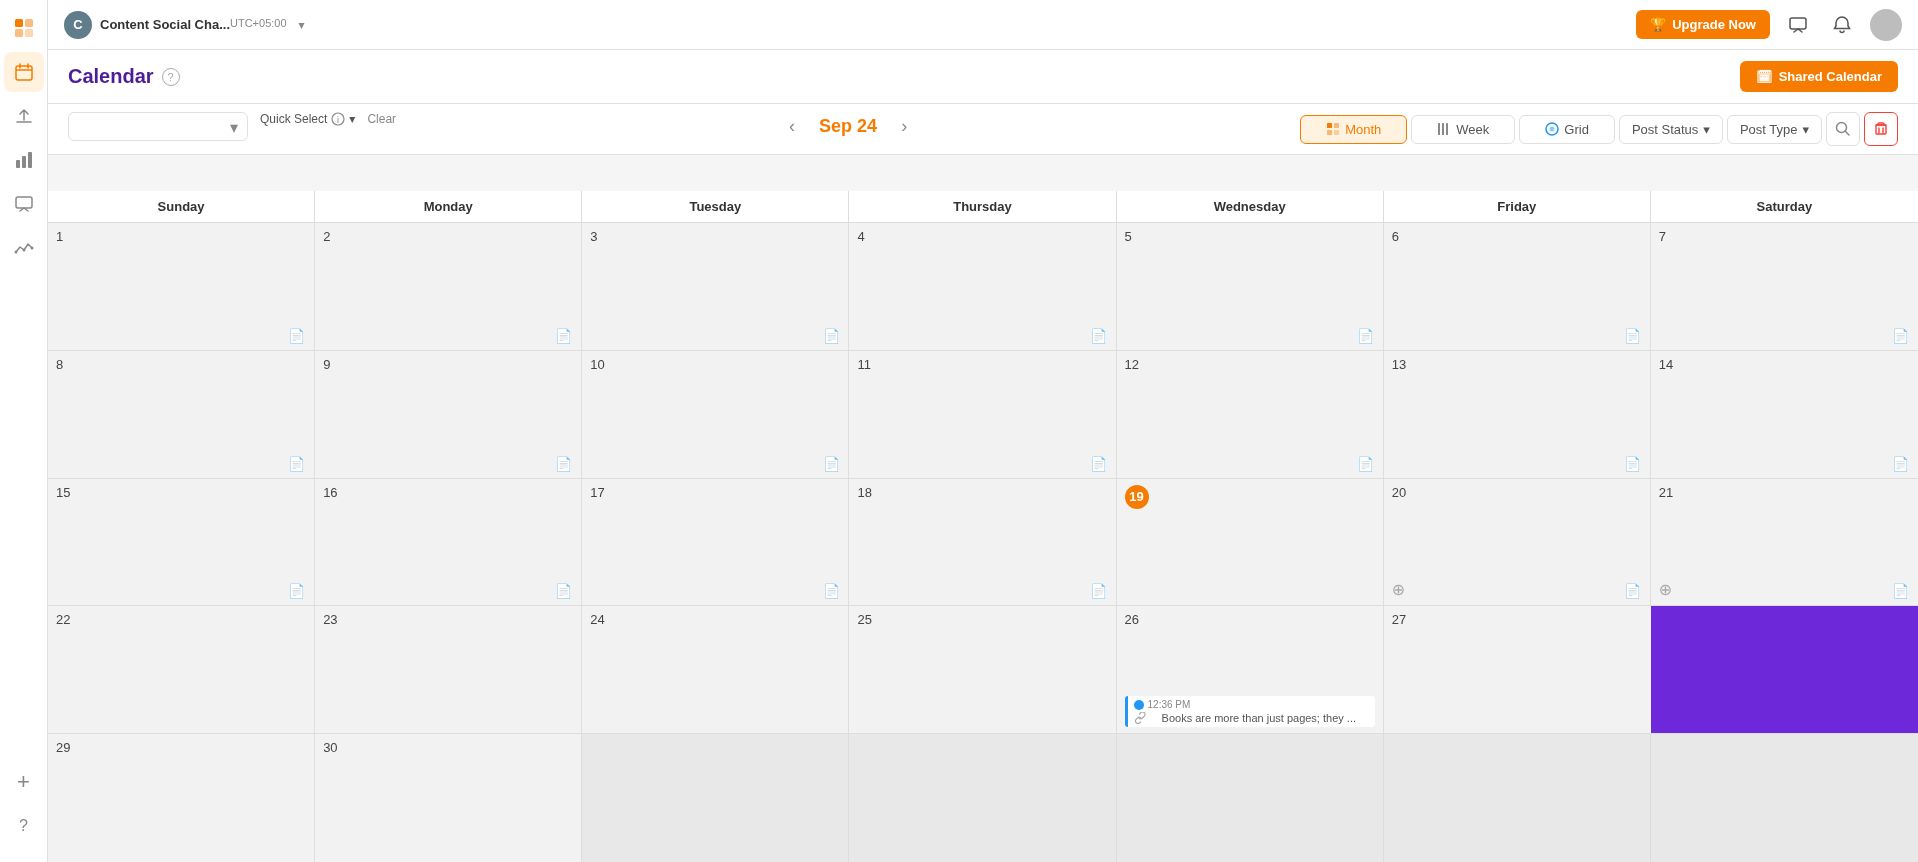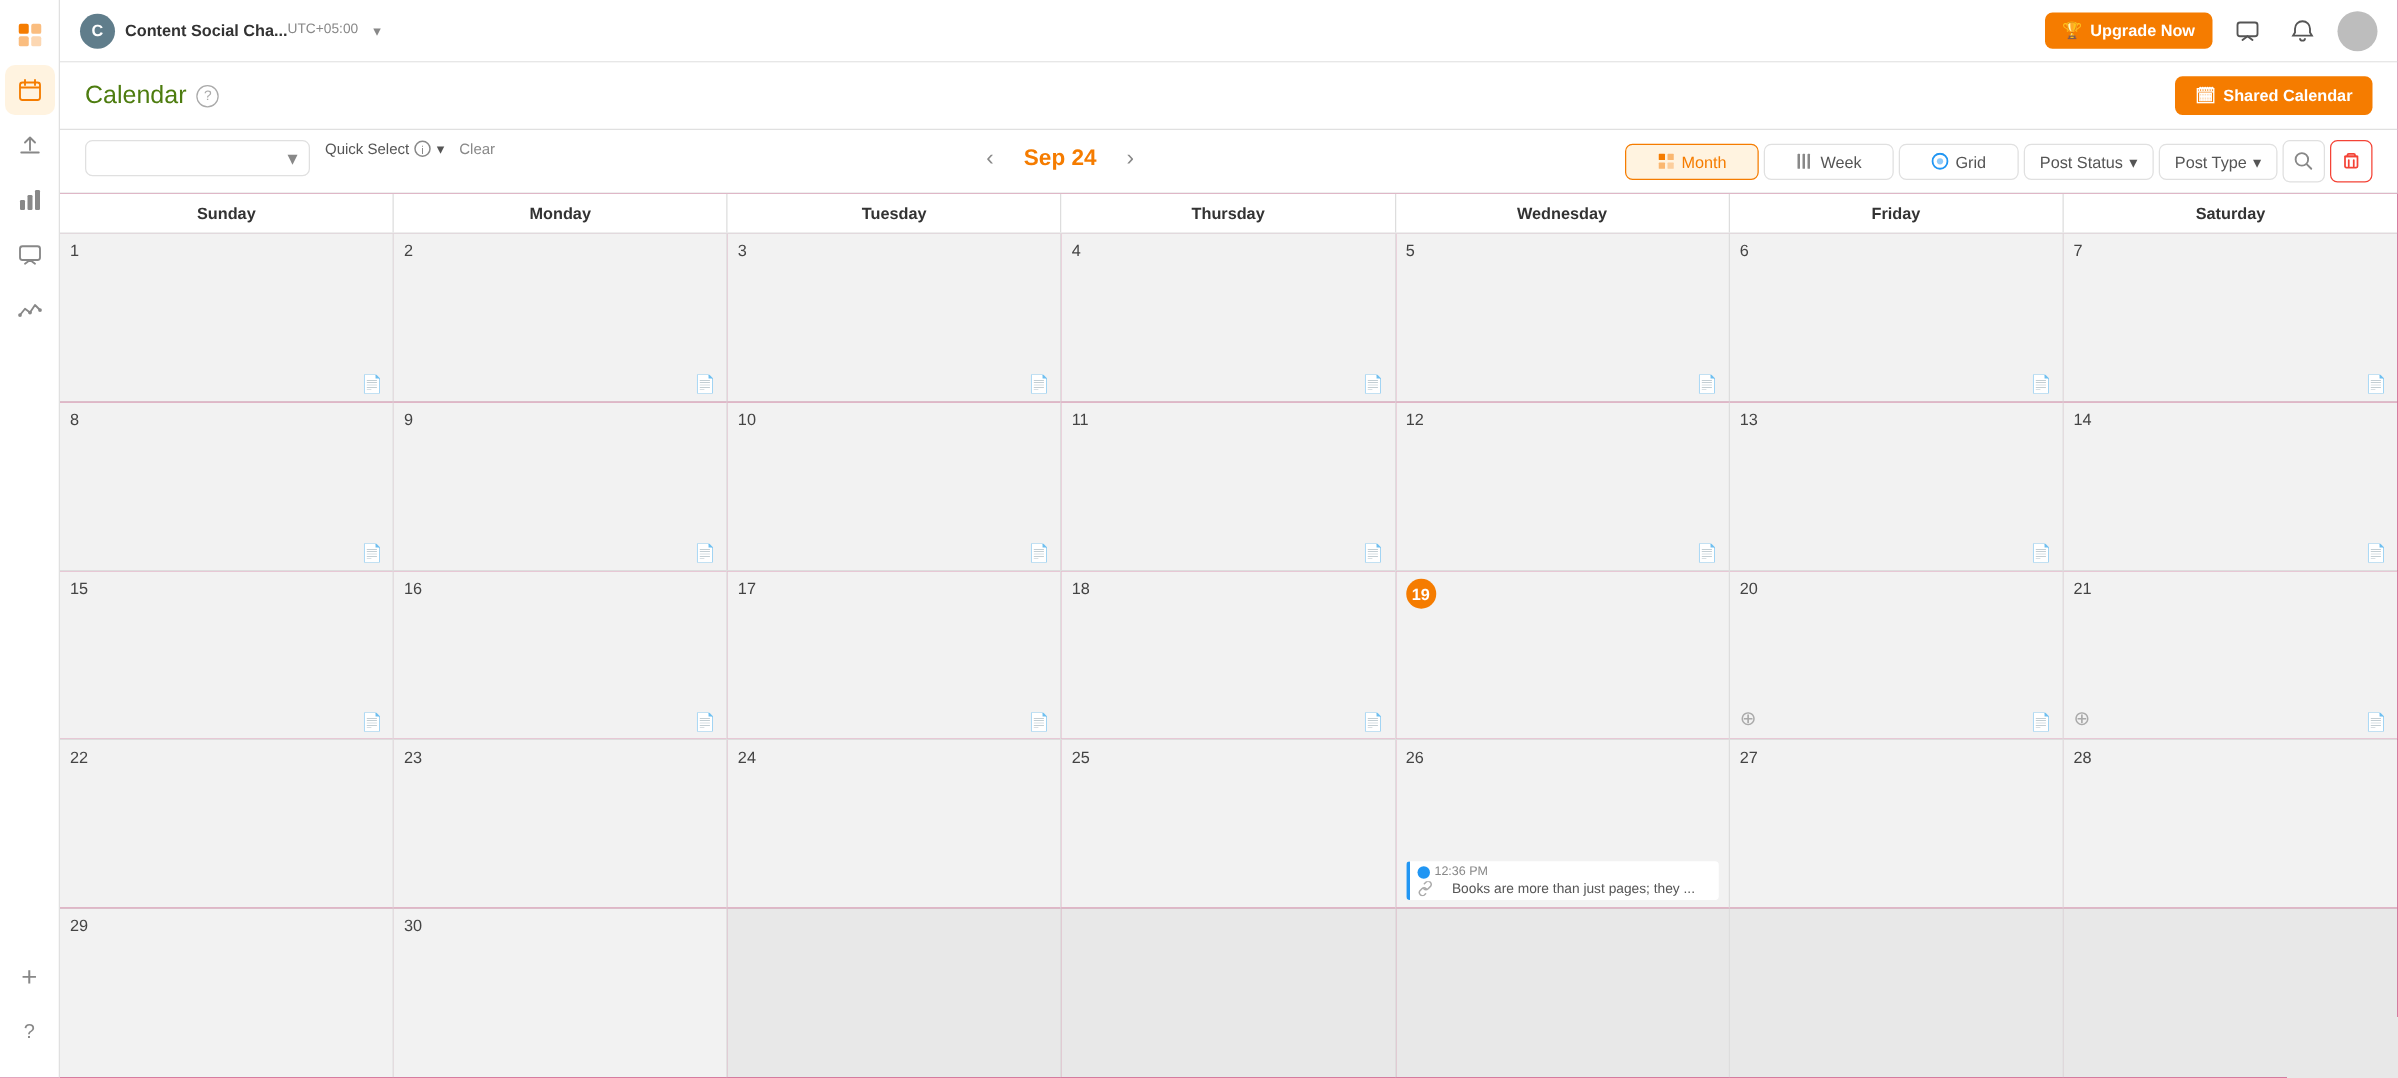--- a/index.html
+++ b/index.html
@@ -118,22 +118,22 @@
       height: 54px;
       background: #fff;
       border-bottom: 1px solid #e0e0e0;
       display: flex;
       align-items: center;
       justify-content: space-between;
       padding: 0 20px;
     }
     .page-title {
       font-size: 20px;
-      font-weight: 400;
-      color: #4d7c0f;
+      font-weight: 700;
+      color: #4c1d95;
       display: flex;
       align-items: center;
       gap: 6px;
     }
     .help-icon {
       width: 18px;
       height: 18px;
       border-radius: 50%;
       border: 1.5px solid #aaa;
       color: #aaa;
@@ -288,21 +288,22 @@
       cursor: pointer;
       color: #f44336;
     }
 
     
     .calendar-area {
       flex: 1;
       overflow: hidden;
       display: flex;
       flex-direction: column;
-      background: #be185d;
+      background: #6d28d9;
+      margin-top: 36px;
     }
     .cal-header-row {
       display: grid;
       grid-template-columns: repeat(7, 1fr);
       background: #fff;
       border-bottom: 1px solid #ddd;
     }
     .cal-day-header {
       text-align: center;
       padding: 8px 0;
@@ -683,23 +684,20 @@
                   <path d="M5 6a2.5 2.5 0 003.5 0l1.5-1.5A2.5 2.5 0 106.5 1L5.5 2" stroke="#aaa" stroke-width="1.2" stroke-linecap="round"></path>
                   <path d="M7 6a2.5 2.5 0 00-3.5 0L2 7.5A2.5 2.5 0 005.5 11l1-1" stroke="#aaa" stroke-width="1.2" stroke-linecap="round"></path>
                 </svg>
               <span style="font-size:11px;color:#555;">Books are more than just pages; they ...</span>
             </div>
           </div>
         </div>
         <div class="cal-cell">
             <span class="day-number">27</span>
           </div>
-        <div class="cal-cell">
-            <span class="day-number">28</span>
-          </div>
       </div>
 
       <div class="cal-week">
         <div class="cal-cell">
             <span class="day-number">29</span>
           </div>
         <div class="cal-cell">
             <span class="day-number">30</span>
           </div>
         <div class="cal-cell" style="background:#e8e8e8;"></div>

